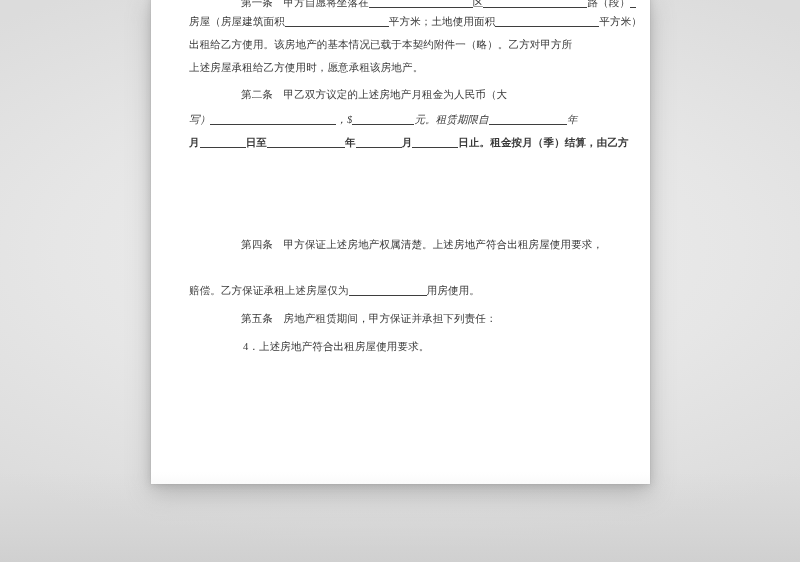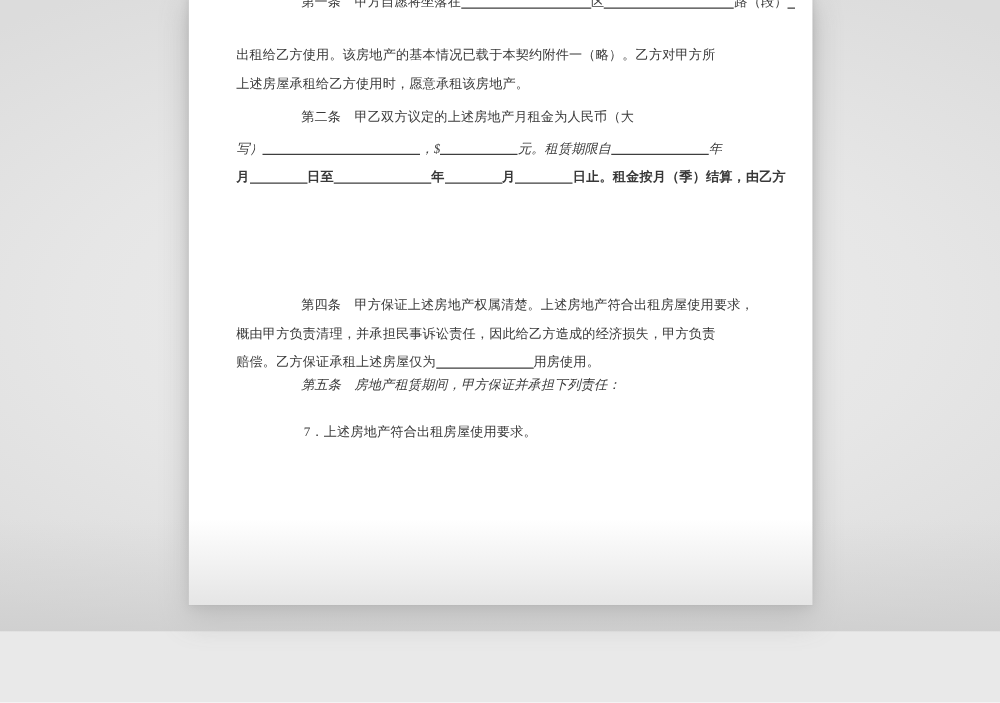--- a/index.html
+++ b/index.html
@@ -11,21 +11,21 @@
     height: 562px;
     overflow: hidden;
     font-family: "Liberation Serif", "DejaVu Serif", serif;
     background: #e9e9e9;
   }
 
   
   #viewer {
     position: relative;
     width: 800px;
-    height: 505px;
+    height: 562px;
     background:
       radial-gradient(ellipse 620px 300px at 400px 250px, #eeeeee 0%, #e6e6e6 55%, #dcdcdc 100%);
   }
 
   
   #viewer::after {
     content: "";
     position: absolute;
     left: 0; right: 0; bottom: 0;
     height: 90px;
@@ -86,25 +86,25 @@
 
   .clipped { overflow: hidden; }
 </style>
 </head>
 <body>
 
 <div id="viewer">
   <div id="page">
     <div class="page-body" id="page-body">
         <div class="ln indent clipped" style="top: 2px;"><span>第一条　甲方自愿将坐落在</span><span class="fill f-xl"></span><span>区</span><span class="fill f-xl"></span><span>路（段）</span><span class="fill f-l"></span></div>
+        <div class="ln" style="top: 21px;"><span>房屋（房屋建筑面积</span><span class="fill f-xl"></span><span>平方米；土地使用面积</span><span class="fill f-xl"></span><span>平方米）</span></div>
         <div class="ln" style="top: 44px;"><span>出租给乙方使用。该房地产的基本情况已载于本契约附件一（略）。乙方对甲方所</span></div>
         <div class="ln" style="top: 67px;"><span>上述房屋承租给乙方使用时，愿意承租该房地产。</span></div>
         <div class="ln indent" style="top: 94px;"><span>第二条　甲乙双方议定的上述房地产月租金为人民币（大</span></div>
         <div class="ln" style="top: 119px; font-style: italic;"><span>写）</span><span class="fill f-xxl"></span><span>，$</span><span class="fill f-m"></span><span>元。租赁期限自</span><span class="fill f-l"></span><span>年</span></div>
         <div class="ln" style="top: 142px; font-weight: bold;"><span>月</span><span class="fill f-s"></span><span>日至</span><span class="fill f-l"></span><span>年</span><span class="fill f-s"></span><span>月</span><span class="fill f-s"></span><span>日止。租金按月（季）结算，由乙方</span></div>
         <div class="ln indent" style="top: 244px;"><span>第四条　甲方保证上述房地产权属清楚。上述房地产符合出租房屋使用要求，</span></div>
-        <div class="ln" style="top: 267px;"><span>概由甲方负责清理，并承担民事诉讼责任，因此给乙方造成的经济损失，甲方负责</span></div>
         <div class="ln" style="top: 290px;"><span>赔偿。乙方保证承租上述房屋仅为</span><span class="fill f-l"></span><span>用房使用。</span></div>
-        <div class="ln indent" style="top: 308px; font-style: italic;"><span>第五条　房地产租赁期间，甲方保证并承担下列责任：</span></div>
-        <div class="ln num" style="top: 346px;"><span>7．上述房地产符合出租房屋使用要求。</span></div>
+        <div class="ln indent" style="top: 318px;"><span>第五条　房地产租赁期间，甲方保证并承担下列责任：</span></div>
+        <div class="ln num" style="top: 346px;"><span>4．上述房地产符合出租房屋使用要求。</span></div>
       </div>
   </div>
 </div>
 
 </body></html>

